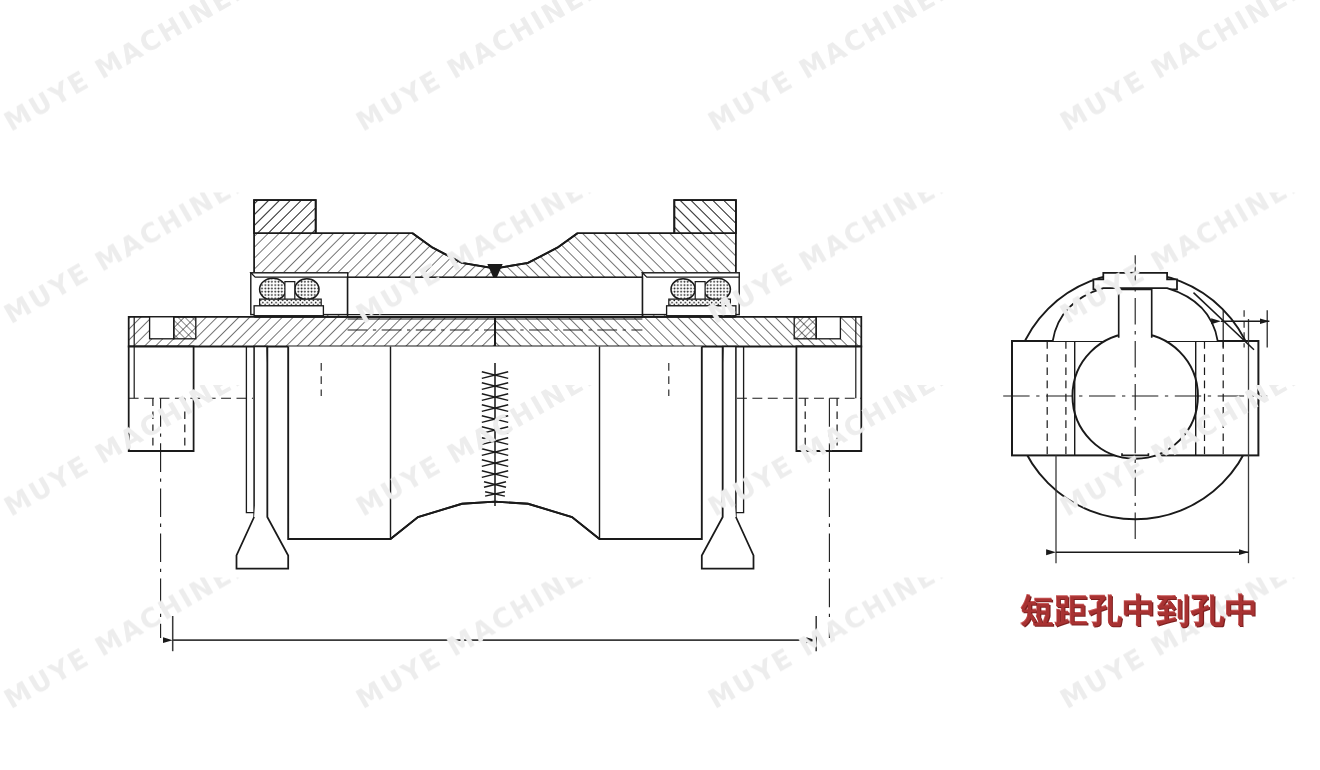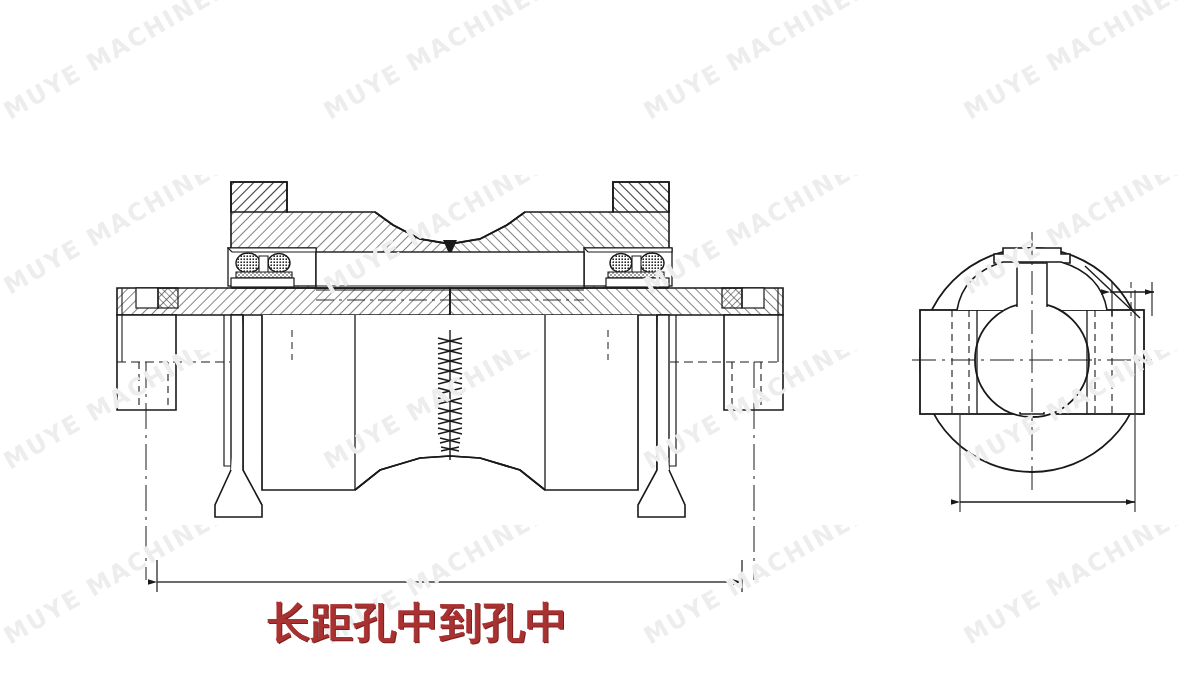--- a/index.html
+++ b/index.html
@@ -289,16 +289,16 @@
 
   <svg id="watermark-layer" viewBox="0 0 1200 700">
     <defs>
       <pattern id="wmPattern" width="320" height="175" patternUnits="userSpaceOnUse">
         <text x="10" y="120" transform="rotate(-30 10 120)" font-family="DejaVu Sans, Liberation Sans, sans-serif" font-size="24" font-weight="bold" fill="#ededed" letter-spacing="2">MUYE MACHINERY</text>
       </pattern>
     </defs>
     <rect x="-60" y="-60" width="1320" height="820" fill="url(#wmPattern)"></rect>
   </svg>
 
-  <div class="label-text" id="label-long">长距孔中到孔中</div>
-
+
+  <div class="label-text" id="label-short">短距孔中到孔中</div>
 
 </div>
 
 </body></html>

